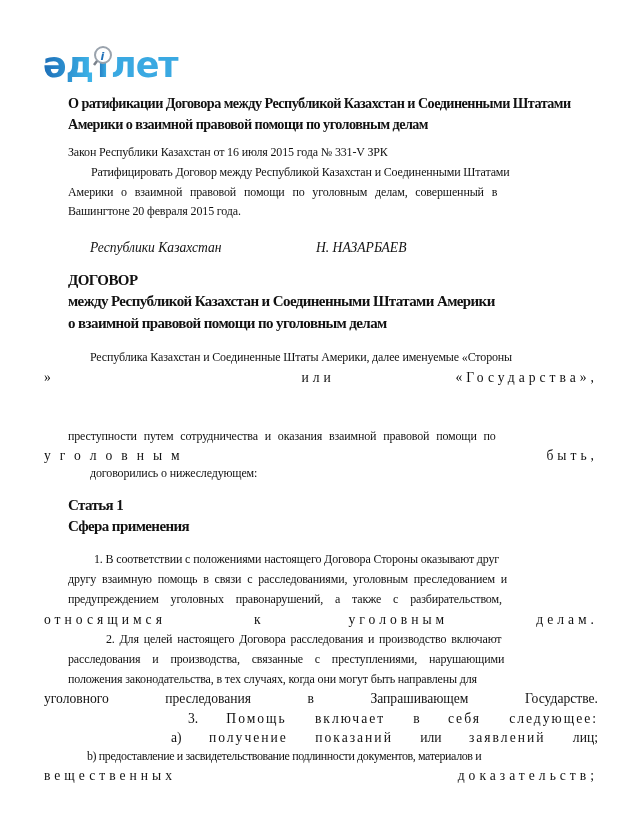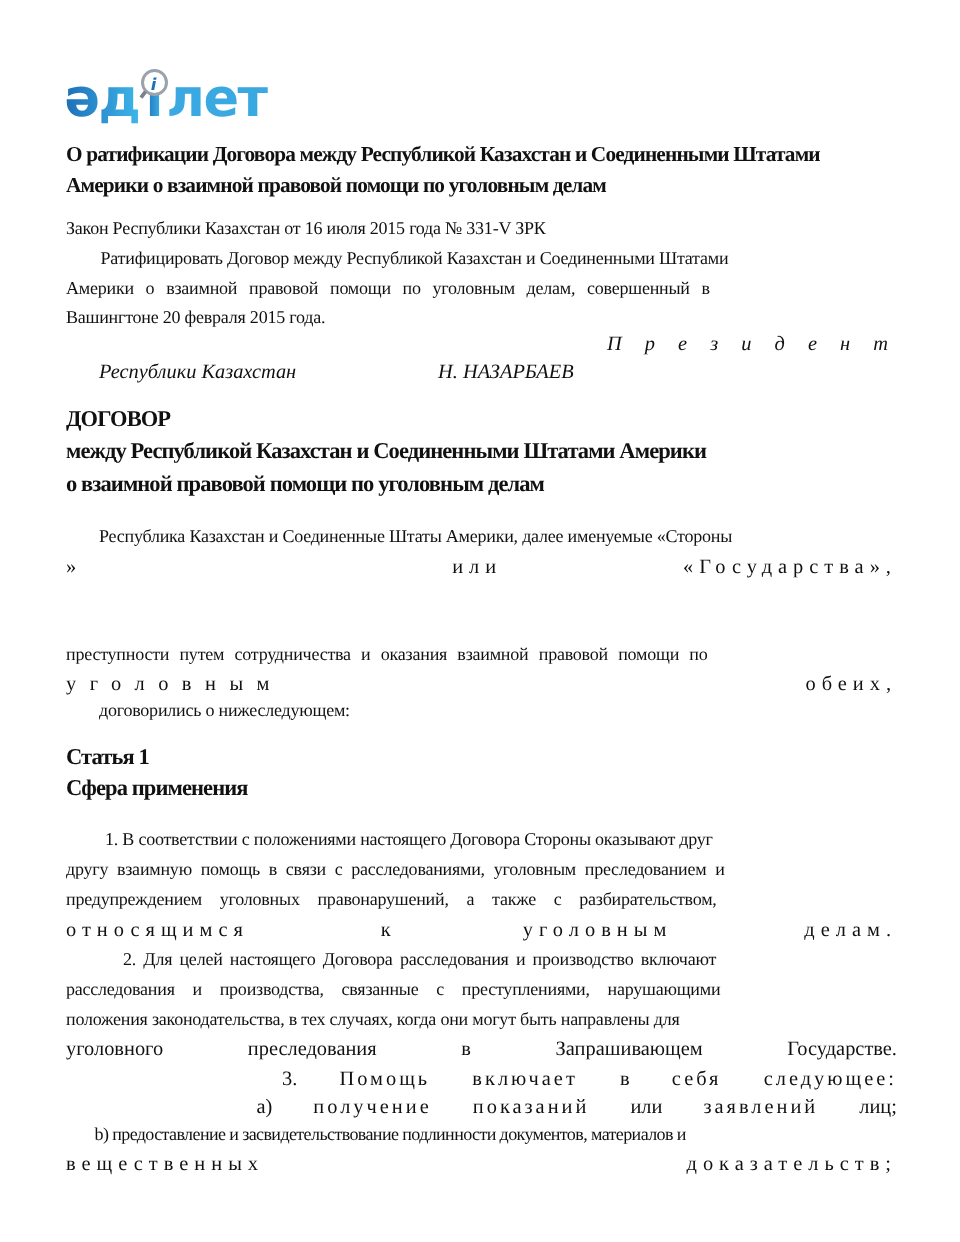--- a/index.html
+++ b/index.html
@@ -9,21 +9,21 @@
       color: #111111;
     }
     .page { position: absolute; left: 0; top: 0; width: 640px; height: 828px; }
 
     
     .logo {
       position: absolute; left: 43px; top: 44px; height: 38px; width: 140px;
     }
     .logo svg { display: block; }
 
-    .abs { position: absolute; white-space: nowrap; }
+    .abs { position: absolute; white-space: nowrap; margin-left: 24px; }
     .title {
       font-weight: bold; font-size: 14.2px; letter-spacing: -0.55px; left: 44px;
     }
     .body-line { font-size: 12px; left: 44px; letter-spacing: -0.15px; }
     .justify-line {
       position: absolute; left: 44px; width: 554px; font-size: 13.6px;
       display: flex; justify-content: space-between; white-space: nowrap;
     }
     .heading { font-weight: bold; font-size: 15px; letter-spacing: -0.6px; left: 44px; }
     .italic { font-style: italic; font-size: 13.6px; }
@@ -56,38 +56,37 @@
 
   <div class="abs title" style="top:95px">О ратификации Договора между Республикой Казахстан и Соединенными Штатами</div>
   <div class="abs title" style="top:116px">Америки о взаимной правовой помощи по уголовным делам</div>
 
   <div class="abs body-line" style="top:145px">Закон Республики Казахстан от 16 июля 2015 года № 331-V ЗРК</div>
 
   <div class="abs body-line" style="top:165px; left:67px">Ратифицировать Договор между Республикой Казахстан и Соединенными Штатами</div>
   <div class="abs body-line" style="top:185px; word-spacing:5px">Америки о взаимной правовой помощи по уголовным делам, совершенный в</div>
   <div class="abs body-line" style="top:204px">Вашингтоне 20 февраля 2015 года.</div>
 
-  <div class="abs italic" style="top:221px; right:42px; letter-spacing:6px">П р е з и д е н т</div>
   <div class="abs italic" style="top:240px; left:66px">Республики Казахстан</div>
   <div class="abs italic" style="top:240px; left:292px">Н. НАЗАРБАЕВ</div>
 
   <div class="abs heading" style="top:272px">ДОГОВОР</div>
   <div class="abs heading" style="top:293px">между Республикой Казахстан и Соединенными Штатами Америки</div>
   <div class="abs body-line" style="top:350px; left:66px">Республика Казахстан и Соединенные Штаты Америки, далее именуемые «Стороны</div>
 
   <div class="abs heading" style="top:315px">о взаимной правовой помощи по уголовным делам</div>
   <div class="justify-line" style="top:370px">
     <span>»</span>
     <span class="spaced" style="margin-left:130px">или</span>
     <span class="spaced">«Государства»,</span>
   </div>
   <div class="abs body-line" style="top:429px; word-spacing:4px">преступности путем сотрудничества и оказания взаимной правовой помощи по</div>
   <div class="justify-line" style="top:448px">
     <span class="spaced-wide">уголовным</span>
-    <span class="spaced">обеих,</span>
+    <span class="spaced">быть,</span>
   </div>
   <div class="abs body-line" style="top:466px; left:66px">договорились о нижеследующем:</div>
 
   <div class="abs heading" style="top:497px">Статья 1</div>
   <div class="abs heading" style="top:518px">Сфера применения</div>
 
   <div class="abs body-line" style="top:552px; left:70px">1. В соответствии с положениями настоящего Договора Стороны оказывают друг</div>
   <div class="abs body-line" style="top:572px; word-spacing:3px">другу взаимную помощь в связи с расследованиями, уголовным преследованием и</div>
   <div class="abs body-line" style="top:592px; word-spacing:9px">предупреждением уголовных правонарушений, а также с разбирательством,</div>
   <div class="justify-line" style="top:612px">

